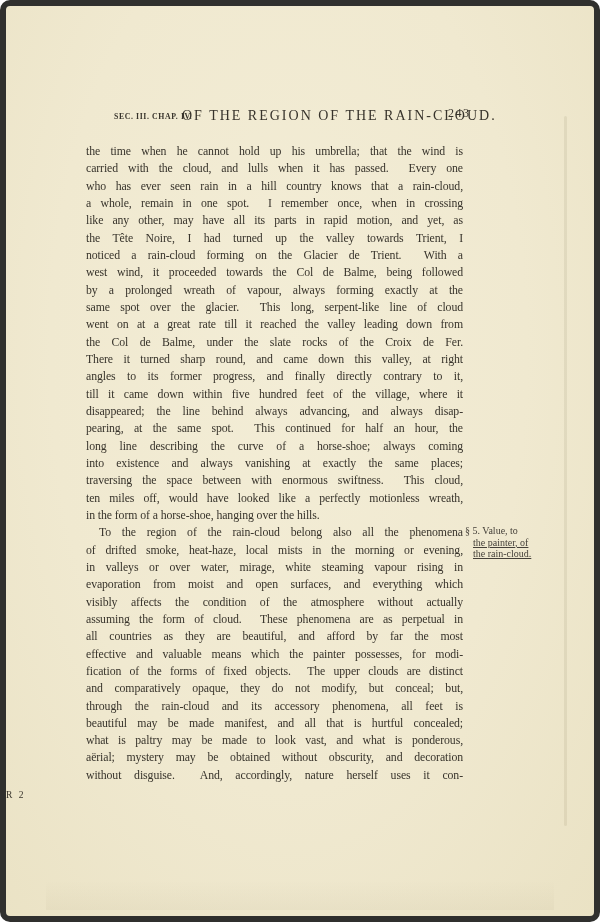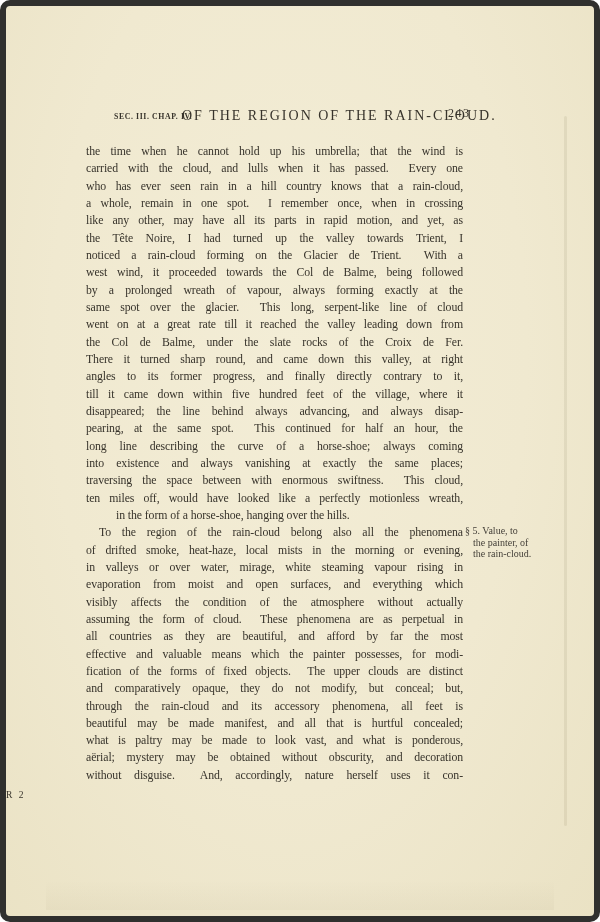--- a/index.html
+++ b/index.html
@@ -80,36 +80,36 @@
     line-height: 17.33px;
     font-size: 11.8px;
     letter-spacing: -0.1px;
     text-align: justify;
     text-align-last: justify;
     overflow: hidden;
     white-space: nowrap;
     font-family: Liberation Serif, serif;
   }
   .line.indent { text-indent: 13px; }
-  .line.no-justify { text-align: right; text-align-last: left; margin-left: 30px; }
+  .line.no-justify { text-align: right; text-align-last: left; }
 
   
   .margin-note {
     position: absolute;
     left: 459px;
     top: 519px;
     width: 96px;
     color: #454039;
   }
   .mn-line {
     font-size: 10px;
     line-height: 11.6px;
     white-space: nowrap;
   }
-  .mn-line + .mn-line { padding-left: 8px; }
+  .mn-line + .mn-line { padding-left: 8px; text-decoration: underline; }
 
   
   .signature {
     position: absolute;
     left: 0;
     top: 784px;
     width: 592px;
     text-align: left;
     font-size: 9.5px;
     letter-spacing: 2px;

